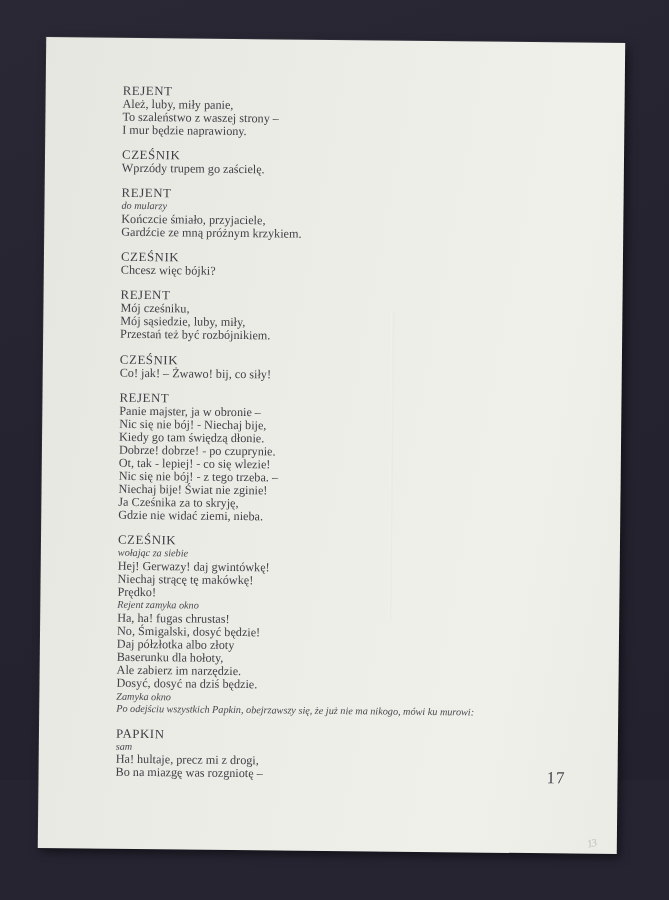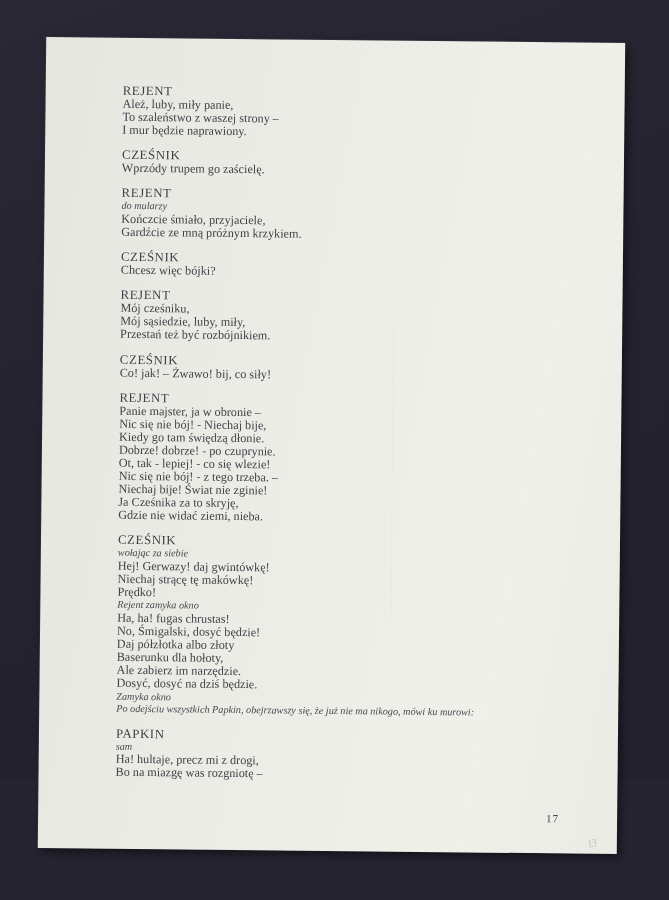--- a/index.html
+++ b/index.html
@@ -12,21 +12,21 @@
     box-shadow:3px 4px 10px rgba(0,0,0,0.5), -1px -1px 0 rgba(255,255,255,0.06);}
   .crease{position:absolute;left:348px;top:270px;width:3px;height:310px;
     background:linear-gradient(90deg,rgba(255,255,255,0.5),rgba(160,160,150,0.18));
     opacity:.35;pointer-events:none;}
   .text-block{position:absolute;left:77px;top:47px;width:430px;color:#444049;}
   .speaker{font-size:12.8px;line-height:13px;letter-spacing:.6px;color:#403d47;}
   .line{font-size:12.2px;line-height:13.1px;white-space:nowrap;}
   .dir{font-size:10.2px;line-height:12.6px;font-style:italic;color:#4c4851;white-space:nowrap;}
   .block{margin:0 0 12px 0;}
   .block:last-child{margin-bottom:0;}
-  .page-number{position:absolute;left:508px;top:770px;font-size:11px;color:#47444d;
+  .page-number{position:absolute;left:508px;top:726px;font-size:17px;color:#47444d;
     letter-spacing:1px;}
   .hand-mark{position:absolute;left:549px;top:794px;font-size:11px;font-style:italic;
     color:#c2c3bc;transform:rotate(-14deg);letter-spacing:-1px;}
 </style>
 </head>
 <body>
 
 <div class="stage">
   <div class="paper">
     <div class="crease"></div>

